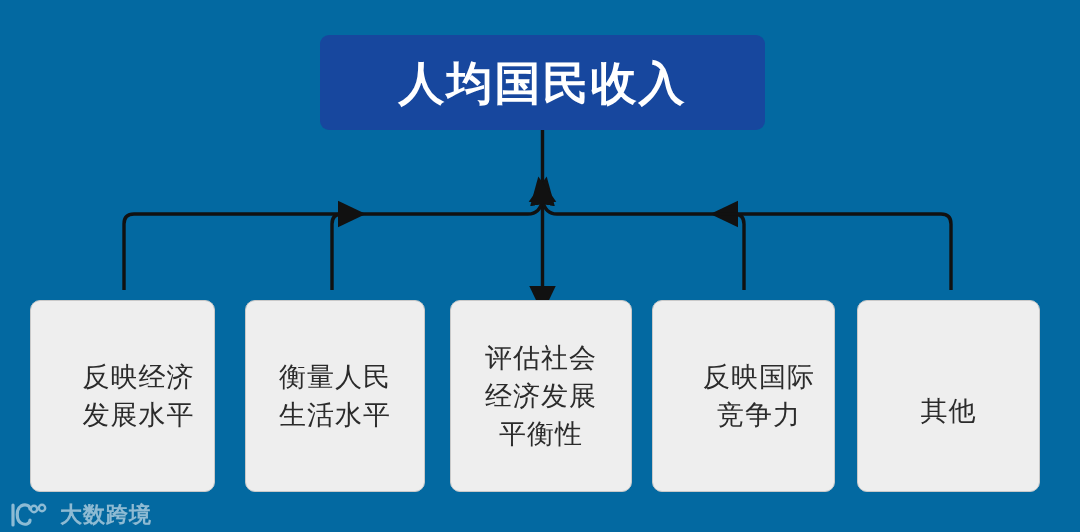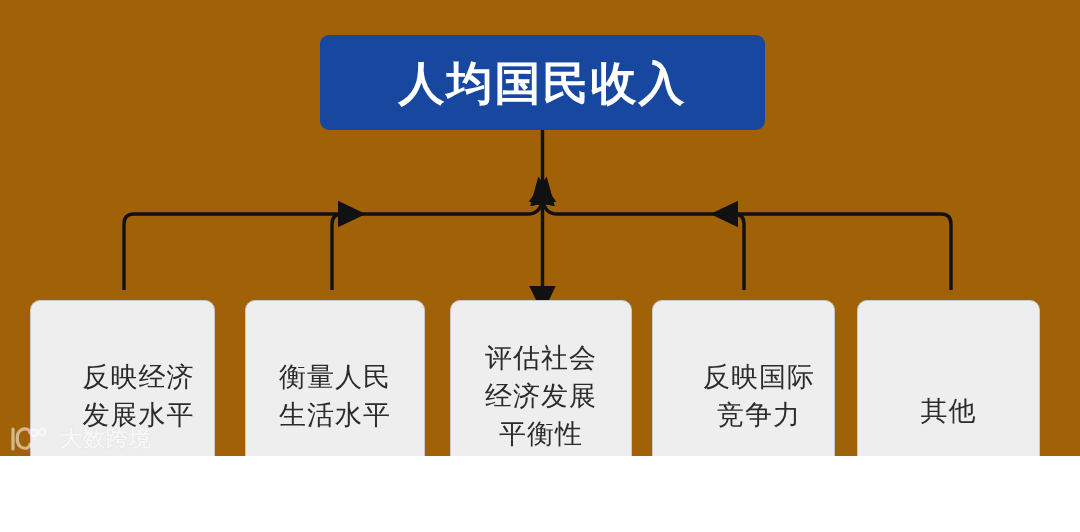--- a/index.html
+++ b/index.html
@@ -7,22 +7,22 @@
     margin: 0;
     padding: 0;
     background: #ffffff;
   }
   body {
     font-family: "DejaVu Sans", "Liberation Sans", sans-serif;
   }
   #canvas {
     position: relative;
     width: 1080px;
-    height: 456px;
-    background: #a16207;
+    height: 532px;
+    background: #0369a1;
     overflow: hidden;
   }
 
   
   .root-node {
     position: absolute;
     left: 320px;
     top: 35px;
     width: 445px;
     height: 95px;

